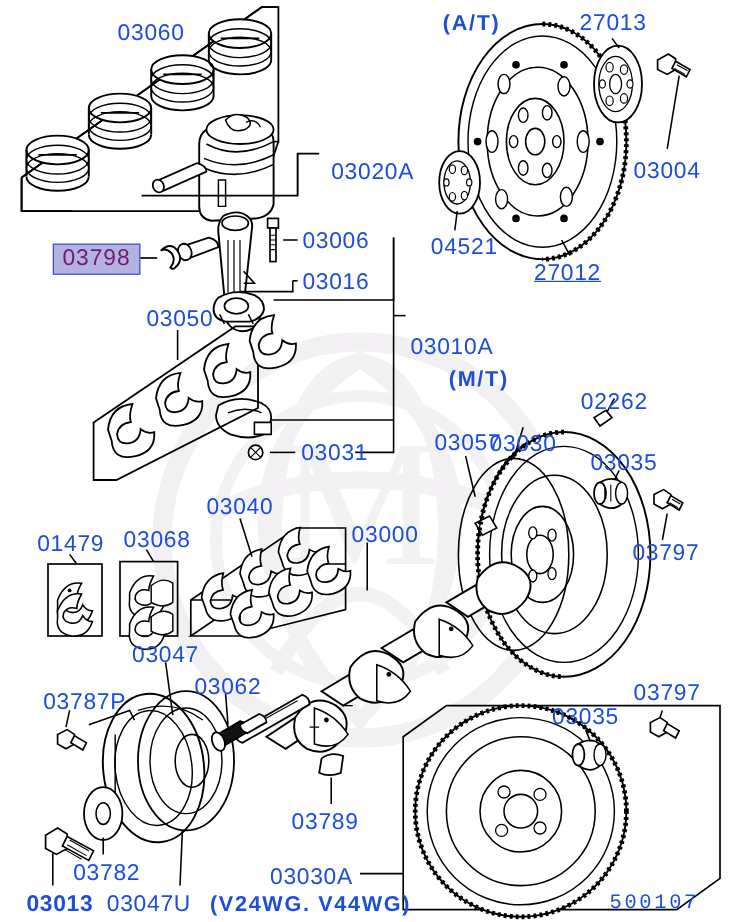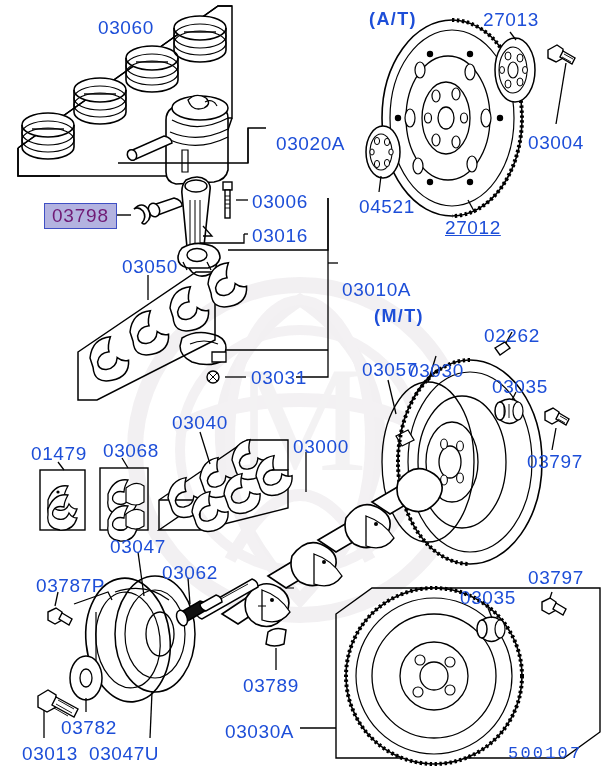--- a/index.html
+++ b/index.html
@@ -499,18 +499,19 @@
   <div class="lbl" style="left:293px; top:437px;">03000</div>
   <div class="lbl" style="left:31px;  top:444px;">01479</div>
   <div class="lbl" style="left:103px; top:441px;">03068</div>
   <div class="lbl" style="left:110px; top:537px;">03047</div>
   <div class="lbl" style="left:162px; top:563px;">03062</div>
   <div class="lbl" style="left:36px;  top:576px;text-align:center;">03787P</div>
   <div class="lbl" style="left:528px; top:568px;">03797</div>
   <div class="lbl" style="left:460px; top:588px;">03035</div>
   <div class="lbl" style="left:230px; top:676px;margin-left:13px;">03789</div>
   <div class="lbl" style="left:61px;  top:718px;">03782</div>
-  <div class="lbl" style="left:22px;  top:744px;">03013</div>
+  <div class="lbl" style="left:22px;  top:744px;font-weight:bold;">03013</div>
   <div class="lbl" style="left:89px;  top:744px;">03047U</div>
   <div class="lbl" style="left:225px; top:722px;">03030A</div>
+  <div class="lbl tag" style="left:175px; top:744px;">(V24WG. V44WG)</div>
   <div class="lbl mono" style="left:508px; top:745px;">500107</div>
 
 </div>
 
 </body></html>

